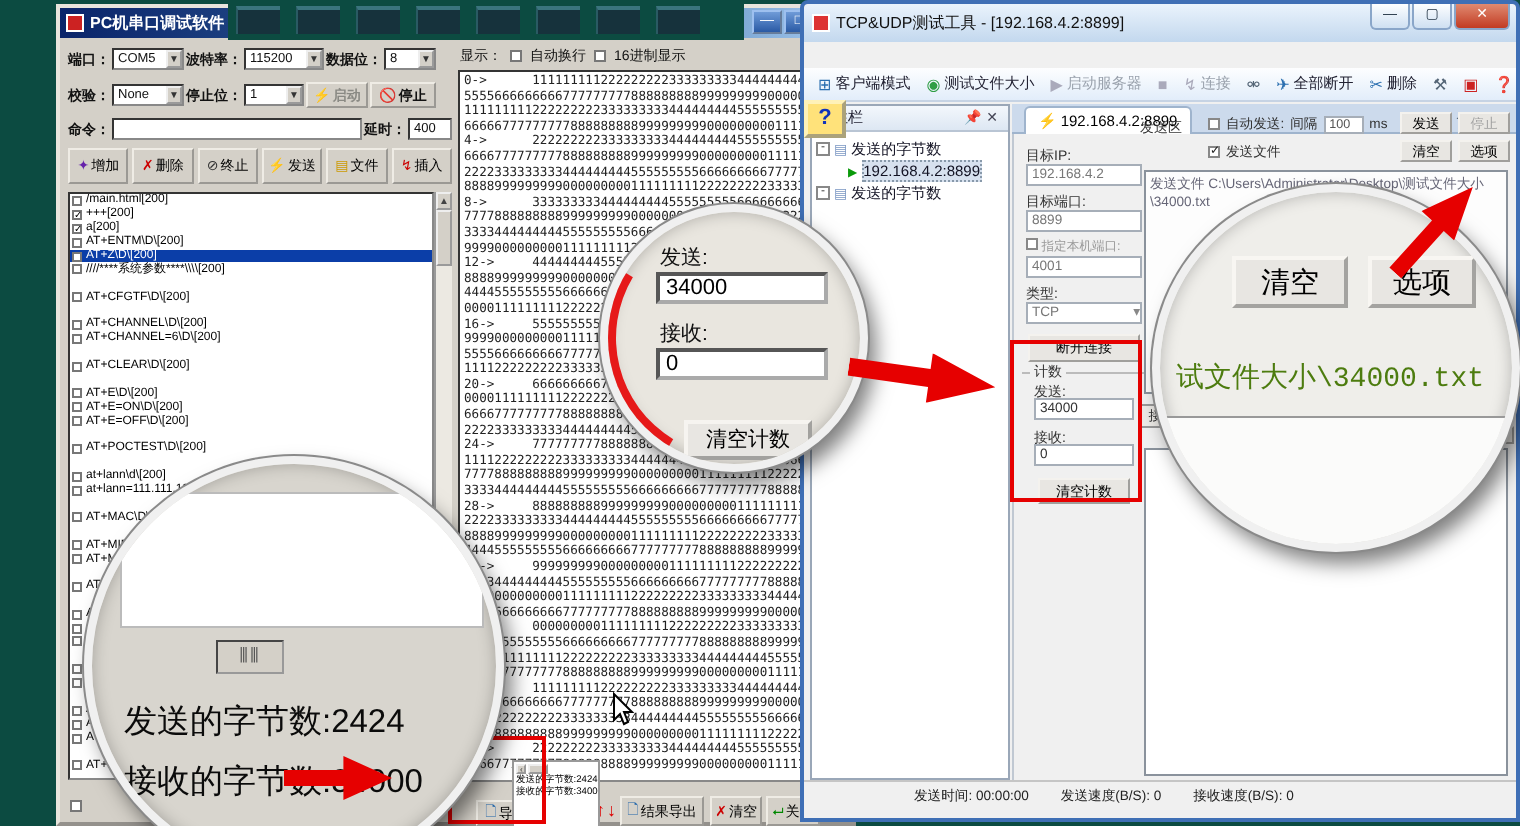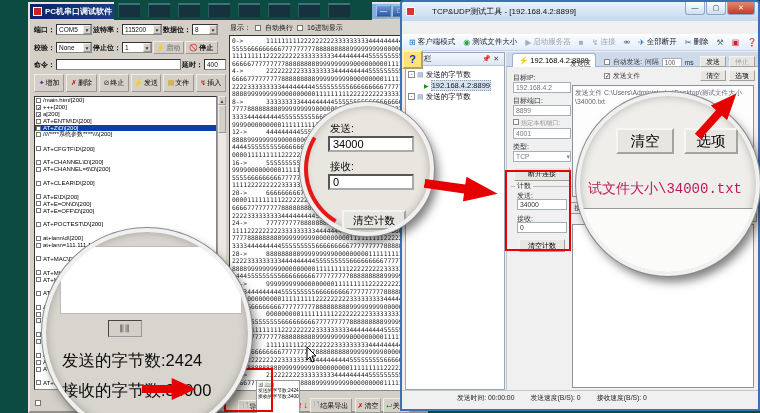--- a/index.html
+++ b/index.html
@@ -39,21 +39,21 @@
 #lw-bot-cb{left:5px;top:396px;width:6px;height:6px;border:1px solid #777;background:#fff;}
 #export-btn{left:208px;top:396px;width:30px;height:13px;}
 #updown{left:268px;top:396px;color:#d00;font-size:9px;font-weight:bold;letter-spacing:1px;}
 #count-box{left:226px;top:376px;width:44px;height:35px;background:#fff;border:1px solid #999;overflow:hidden;}
 #count-sb{display:flex;gap:1px;padding:1px;}
 #count-sb span{display:block;height:5px;background:#d4d0c8;border:1px outset #eee;font-size:4px;line-height:3px;color:#333;padding:0 1px;}
 .cnt-line{font-size:4.8px;white-space:nowrap;color:#000;padding-left:1px;line-height:6.4px;}
 .bbtn{position:absolute;top:394px;height:15px;border:1px outset #efece5;background:#d4d0c8;font-size:7px;display:flex;align-items:center;justify-content:center;gap:1px;white-space:nowrap;}
 
 #rw{left:400px;top:0;width:360px;height:411px;background:#f0f0f0;border:2px solid #3f6fb5;border-radius:4px 4px 0 0;}
-.rw-cap{left:0;top:0;width:356px;height:19px;background:linear-gradient(#eaf3fc,#c3d8ee);display:flex;align-items:center;gap:17px;padding:0 4px;border-radius:3px 3px 0 0;}
+.rw-cap{left:0;top:0;width:356px;height:19px;background:linear-gradient(#eaf3fc,#c3d8ee);display:flex;align-items:center;gap:3px;padding:0 4px;border-radius:3px 3px 0 0;}
 .rw-title{font-size:8px;color:#111;white-space:nowrap;}
 .rw-btns{position:absolute;right:3px;top:0;display:flex;gap:1px;}
 .rbtn{width:20px;height:13px;background:linear-gradient(#fdfeff,#cfe0f2);border:1px solid #8aa6c9;border-top:none;border-radius:0 0 3px 3px;font-size:7px;text-align:center;line-height:11px;color:#234;}
 .rbtn.close{width:28px;background:linear-gradient(#e08a70,#c23b23);color:#fff;}
 #rw-menu{left:0;top:19px;width:356px;height:13px;background:#f5f3ef;border-bottom:1px solid #d9d4cc;display:flex;align-items:center;gap:10px;padding-left:6px;font-size:8px;color:#222;}
 #rw-menu .mx{position:absolute;right:6px;font-size:7px;color:#444;}
 #rw-toolbar{left:0;top:32px;width:356px;height:17px;background:linear-gradient(#fdfeff,#e2edfa);border-bottom:1px solid #c6d3e4;display:flex;align-items:center;gap:2px;padding-left:4px;overflow:hidden;}
 .tb-btn{display:flex;align-items:center;gap:2px;font-size:7.5px;color:#223;padding:1px 3px;white-space:nowrap;}
 .tb-btn.dis{color:#9aa2ad;}
 #props-panel{left:3px;top:50px;width:100px;height:338px;border:1px solid #9aa7b8;background:#fff;}
@@ -95,21 +95,21 @@
 #mag1 .m1top{position:absolute;left:14px;top:14px;width:182px;height:68px;background:#fff;border:1px solid #bbb;}
 #mag1 .m1sbx{position:absolute;left:62px;top:88px;width:34px;height:17px;background:#d4d0c8;border:1px inset #999;font-size:10px;line-height:15px;text-align:center;color:#555;letter-spacing:1px;}
 #mag1 .m1line{position:absolute;left:16px;font-size:16.5px;color:#0b0b0b;white-space:nowrap;}
 #mag2{left:300px;top:102px;width:134px;height:134px;background:#e9e6df;}
 #mag2 .arc{position:absolute;inset:-2px;border-radius:50%;border:6px solid transparent;border-left-color:#e61919;transform:rotate(-14deg);}
 #mag2 .m2lab{position:absolute;left:26px;font-size:10.5px;color:#111;}
 #mag2 .m2in{position:absolute;left:24px;width:86px;height:16px;background:#fff;border:2px inset #aaa;font-size:11px;line-height:13px;padding-left:3px;color:#000;}
 #mag2 .m2btn{position:absolute;left:38px;top:104px;width:64px;height:20px;background:#e8e6e2;border:2px outset #f6f4f0;font-size:10.5px;text-align:center;line-height:17px;}
 #mag3{left:576px;top:92px;width:184px;height:184px;background:#efeeea;}
 #mag3 .m3btn{position:absolute;top:32px;height:26px;background:#e8e6e2;border:2px outset #f8f6f2;font-size:14.5px;display:flex;align-items:center;justify-content:center;}
-#mag3 .m3path{position:absolute;left:8px;top:84px;font-size:14px;color:#be185d;white-space:nowrap;font-family:"Liberation Mono",monospace;}
+#mag3 .m3path{position:absolute;left:8px;top:84px;font-size:14px;color:#4d7c0f;white-space:nowrap;font-family:"Liberation Mono",monospace;}
 #mag3 .m3white{position:absolute;left:0;top:112px;width:100%;height:72px;background:#fbfbfa;border-top:1px solid #999;}
 #cursor{z-index:70;}
 </style>
 </head>
 <body>
 
 <div id="stage">
 
   <div id="lw" class="abs">
     <div class="abs lw-cap">

